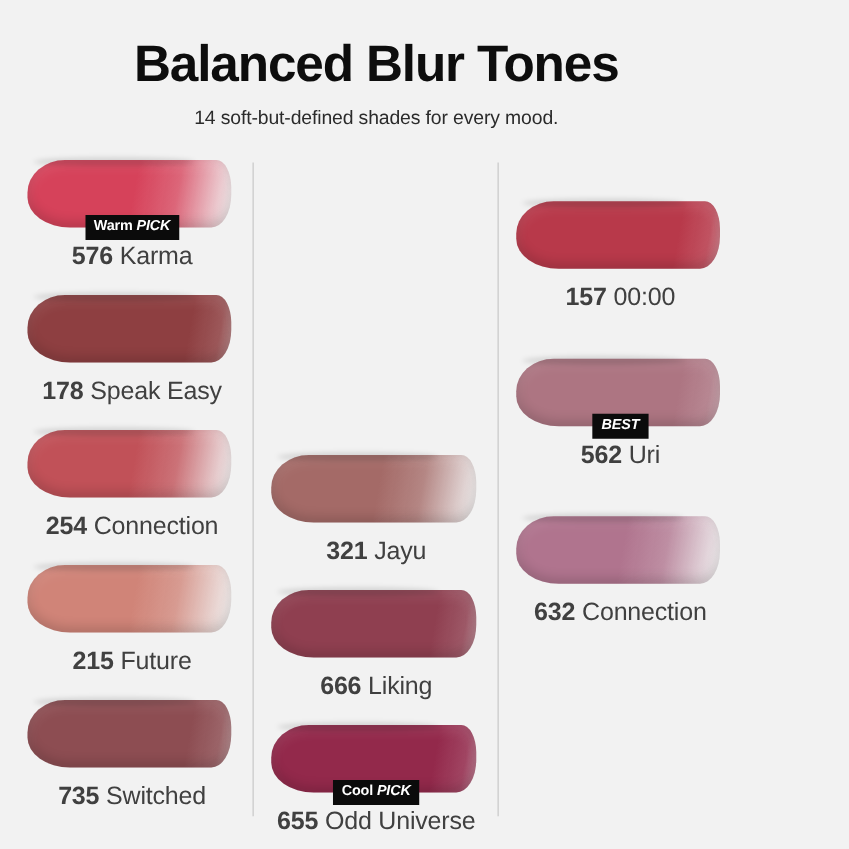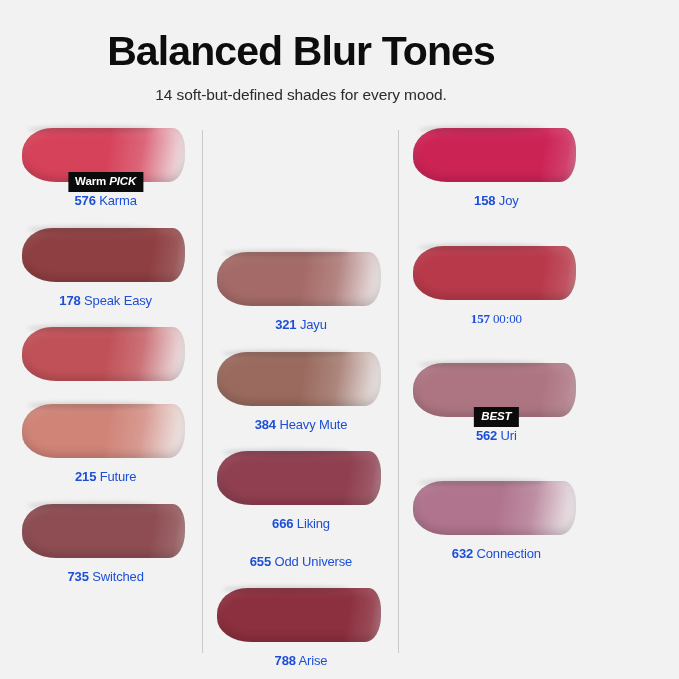--- a/index.html
+++ b/index.html
@@ -107,24 +107,24 @@
     right: 18%;
     top: -2px;
     height: 7px;
     border-radius: 50%;
     background: rgba(0,0,0,0.13);
     filter: blur(2px);
     pointer-events: none;
   }
 
   .label {
-    font-size: 13px;
+    font-size: 20px;
     line-height: 1.2;
     text-align: center;
-    color: #1d4ed8;
+    color: #404040;
     margin-top: 7px;
     white-space: nowrap;
     letter-spacing: -0.15px;
   }
   .label .code {
     font-weight: 700;
   }
   .label .name {
     font-weight: 400;
   }
@@ -167,20 +167,21 @@
         <div class="shade" style="margin-top: 15px;">
           <div class="swatch-wrap">
             <div class="swatch" style="background: linear-gradient(100deg, rgb(142, 63, 65) 0%, rgb(142, 63, 65) 78%, rgba(142, 63, 65, 0.867) 92%, rgba(142, 63, 65, 0.6) 100%); box-shadow: rgba(0, 0, 0, 0.16) 0px -4px 9px inset, rgba(255, 255, 255, 0.1) 0px 5px 10px inset;"></div>
           </div>
           <div class="label"><span class="code">178</span> <span class="name">Speak Easy</span></div>
         </div>
         <div class="shade" style="margin-top: 15px;">
           <div class="swatch-wrap">
             <div class="swatch" style="background: linear-gradient(100deg, rgb(193, 81, 88) 0%, rgb(193, 81, 88) 52%, rgba(193, 81, 88, 0.8) 72%, rgba(193, 81, 88, 0.333) 88%, rgba(193, 81, 88, 0) 100%); box-shadow: rgba(0, 0, 0, 0.16) 0px -4px 9px inset, rgba(255, 255, 255, 0.1) 0px 5px 10px inset;"></div>
           </div>
+          <div class="label"><span class="code">254</span> <span class="name">Connection</span></div>
         </div>
         <div class="shade" style="margin-top: 15px;">
           <div class="swatch-wrap">
             <div class="swatch" style="background: linear-gradient(100deg, rgb(208, 132, 120) 0%, rgb(208, 132, 120) 52%, rgba(208, 132, 120, 0.8) 72%, rgba(208, 132, 120, 0.333) 88%, rgba(208, 132, 120, 0) 100%); box-shadow: rgba(0, 0, 0, 0.16) 0px -4px 9px inset, rgba(255, 255, 255, 0.1) 0px 5px 10px inset;"></div>
           </div>
           <div class="label"><span class="code">215</span> <span class="name">Future</span></div>
         </div>
         <div class="shade" style="margin-top: 15px;">
           <div class="swatch-wrap">
             <div class="swatch" style="background: linear-gradient(100deg, rgb(141, 77, 82) 0%, rgb(141, 77, 82) 78%, rgba(141, 77, 82, 0.867) 92%, rgba(141, 77, 82, 0.6) 100%); box-shadow: rgba(0, 0, 0, 0.16) 0px -4px 9px inset, rgba(255, 255, 255, 0.1) 0px 5px 10px inset;"></div>
@@ -190,48 +191,34 @@
       </div>
       <div class="col divided" style="justify-content: flex-end;">
         <div class="shade">
           <div class="swatch-wrap">
             <div class="swatch" style="background: linear-gradient(100deg, rgb(164, 106, 103) 0%, rgb(164, 106, 103) 52%, rgba(164, 106, 103, 0.8) 72%, rgba(164, 106, 103, 0.333) 88%, rgba(164, 106, 103, 0) 100%); box-shadow: rgba(0, 0, 0, 0.16) 0px -4px 9px inset, rgba(255, 255, 255, 0.1) 0px 5px 10px inset;"></div>
           </div>
           <div class="label"><span class="code">321</span> <span class="name">Jayu</span></div>
         </div>
         <div class="shade" style="margin-top: 15px;">
           <div class="swatch-wrap">
-            <div class="swatch" style="background: linear-gradient(100deg, rgb(154, 106, 94) 0%, rgb(154, 106, 94) 52%, rgba(154, 106, 94, 0.8) 72%, rgba(154, 106, 94, 0.333) 88%, rgba(154, 106, 94, 0) 100%); box-shadow: rgba(0, 0, 0, 0.16) 0px -4px 9px inset, rgba(255, 255, 255, 0.1) 0px 5px 10px inset;"></div>
-          </div>
-          <div class="label"><span class="code">384</span> <span class="name">Heavy Mute</span></div>
-        </div>
-        <div class="shade" style="margin-top: 15px;">
-          <div class="swatch-wrap">
             <div class="swatch" style="background: linear-gradient(100deg, rgb(143, 63, 80) 0%, rgb(143, 63, 80) 78%, rgba(143, 63, 80, 0.867) 92%, rgba(143, 63, 80, 0.6) 100%); box-shadow: rgba(0, 0, 0, 0.16) 0px -4px 9px inset, rgba(255, 255, 255, 0.1) 0px 5px 10px inset;"></div>
           </div>
           <div class="label"><span class="code">666</span> <span class="name">Liking</span></div>
         </div>
         <div class="shade" style="margin-top: 15px;">
+          <div class="swatch-wrap">
+            <div class="swatch" style="background: linear-gradient(100deg, rgb(147, 41, 75) 0%, rgb(147, 41, 75) 78%, rgba(147, 41, 75, 0.867) 92%, rgba(147, 41, 75, 0.6) 100%); box-shadow: rgba(0, 0, 0, 0.16) 0px -4px 9px inset, rgba(255, 255, 255, 0.1) 0px 5px 10px inset;"></div>
+            <div class="badge" style="left: 50%; transform: translateX(-50%); bottom: -6px;"><span class="b-strong">Cool</span><span class="b-space"></span><span class="b-italic">PICK</span></div>
+          </div>
           <div class="label"><span class="code">655</span> <span class="name">Odd Universe</span></div>
-        </div>
-        <div class="shade" style="margin-top: 15px;">
-          <div class="swatch-wrap">
-            <div class="swatch" style="background: linear-gradient(100deg, rgb(140, 47, 62) 0%, rgb(140, 47, 62) 78%, rgba(140, 47, 62, 0.867) 92%, rgba(140, 47, 62, 0.6) 100%); box-shadow: rgba(0, 0, 0, 0.16) 0px -4px 9px inset, rgba(255, 255, 255, 0.1) 0px 5px 10px inset;"></div>
-          </div>
-          <div class="label"><span class="code">788</span> <span class="name">Arise</span></div>
         </div>
       </div>
       <div class="col" style="justify-content: flex-start;">
-        <div class="shade">
-          <div class="swatch-wrap">
-            <div class="swatch" style="background: linear-gradient(100deg, rgb(204, 35, 85) 0%, rgb(204, 35, 85) 78%, rgba(204, 35, 85, 0.867) 92%, rgba(204, 35, 85, 0.6) 100%); box-shadow: rgba(0, 0, 0, 0.16) 0px -4px 9px inset, rgba(255, 255, 255, 0.1) 0px 5px 10px inset;"></div>
-          </div>
-          <div class="label"><span class="code">158</span> <span class="name">Joy</span></div>
-        </div>
-        <div class="shade" style="margin-top: 33px; font-family: Liberation Serif, serif;">
+        <div class="shade" style="margin-top: 33px;">
           <div class="swatch-wrap">
             <div class="swatch" style="background: linear-gradient(100deg, rgb(184, 57, 74) 0%, rgb(184, 57, 74) 78%, rgba(184, 57, 74, 0.867) 92%, rgba(184, 57, 74, 0.6) 100%); box-shadow: rgba(0, 0, 0, 0.16) 0px -4px 9px inset, rgba(255, 255, 255, 0.1) 0px 5px 10px inset;"></div>
           </div>
           <div class="label"><span class="code">157</span> <span class="name">00:00</span></div>
         </div>
         <div class="shade" style="margin-top: 33px;">
           <div class="swatch-wrap">
             <div class="swatch" style="background: linear-gradient(100deg, rgb(173, 117, 130) 0%, rgb(173, 117, 130) 78%, rgba(173, 117, 130, 0.867) 92%, rgba(173, 117, 130, 0.6) 100%); box-shadow: rgba(0, 0, 0, 0.16) 0px -4px 9px inset, rgba(255, 255, 255, 0.1) 0px 5px 10px inset;"></div>
             <div class="badge" style="left: 50%; transform: translateX(-50%); bottom: -6px; text-align: center;"><span class="b-italic">BEST</span></div>
           </div>

